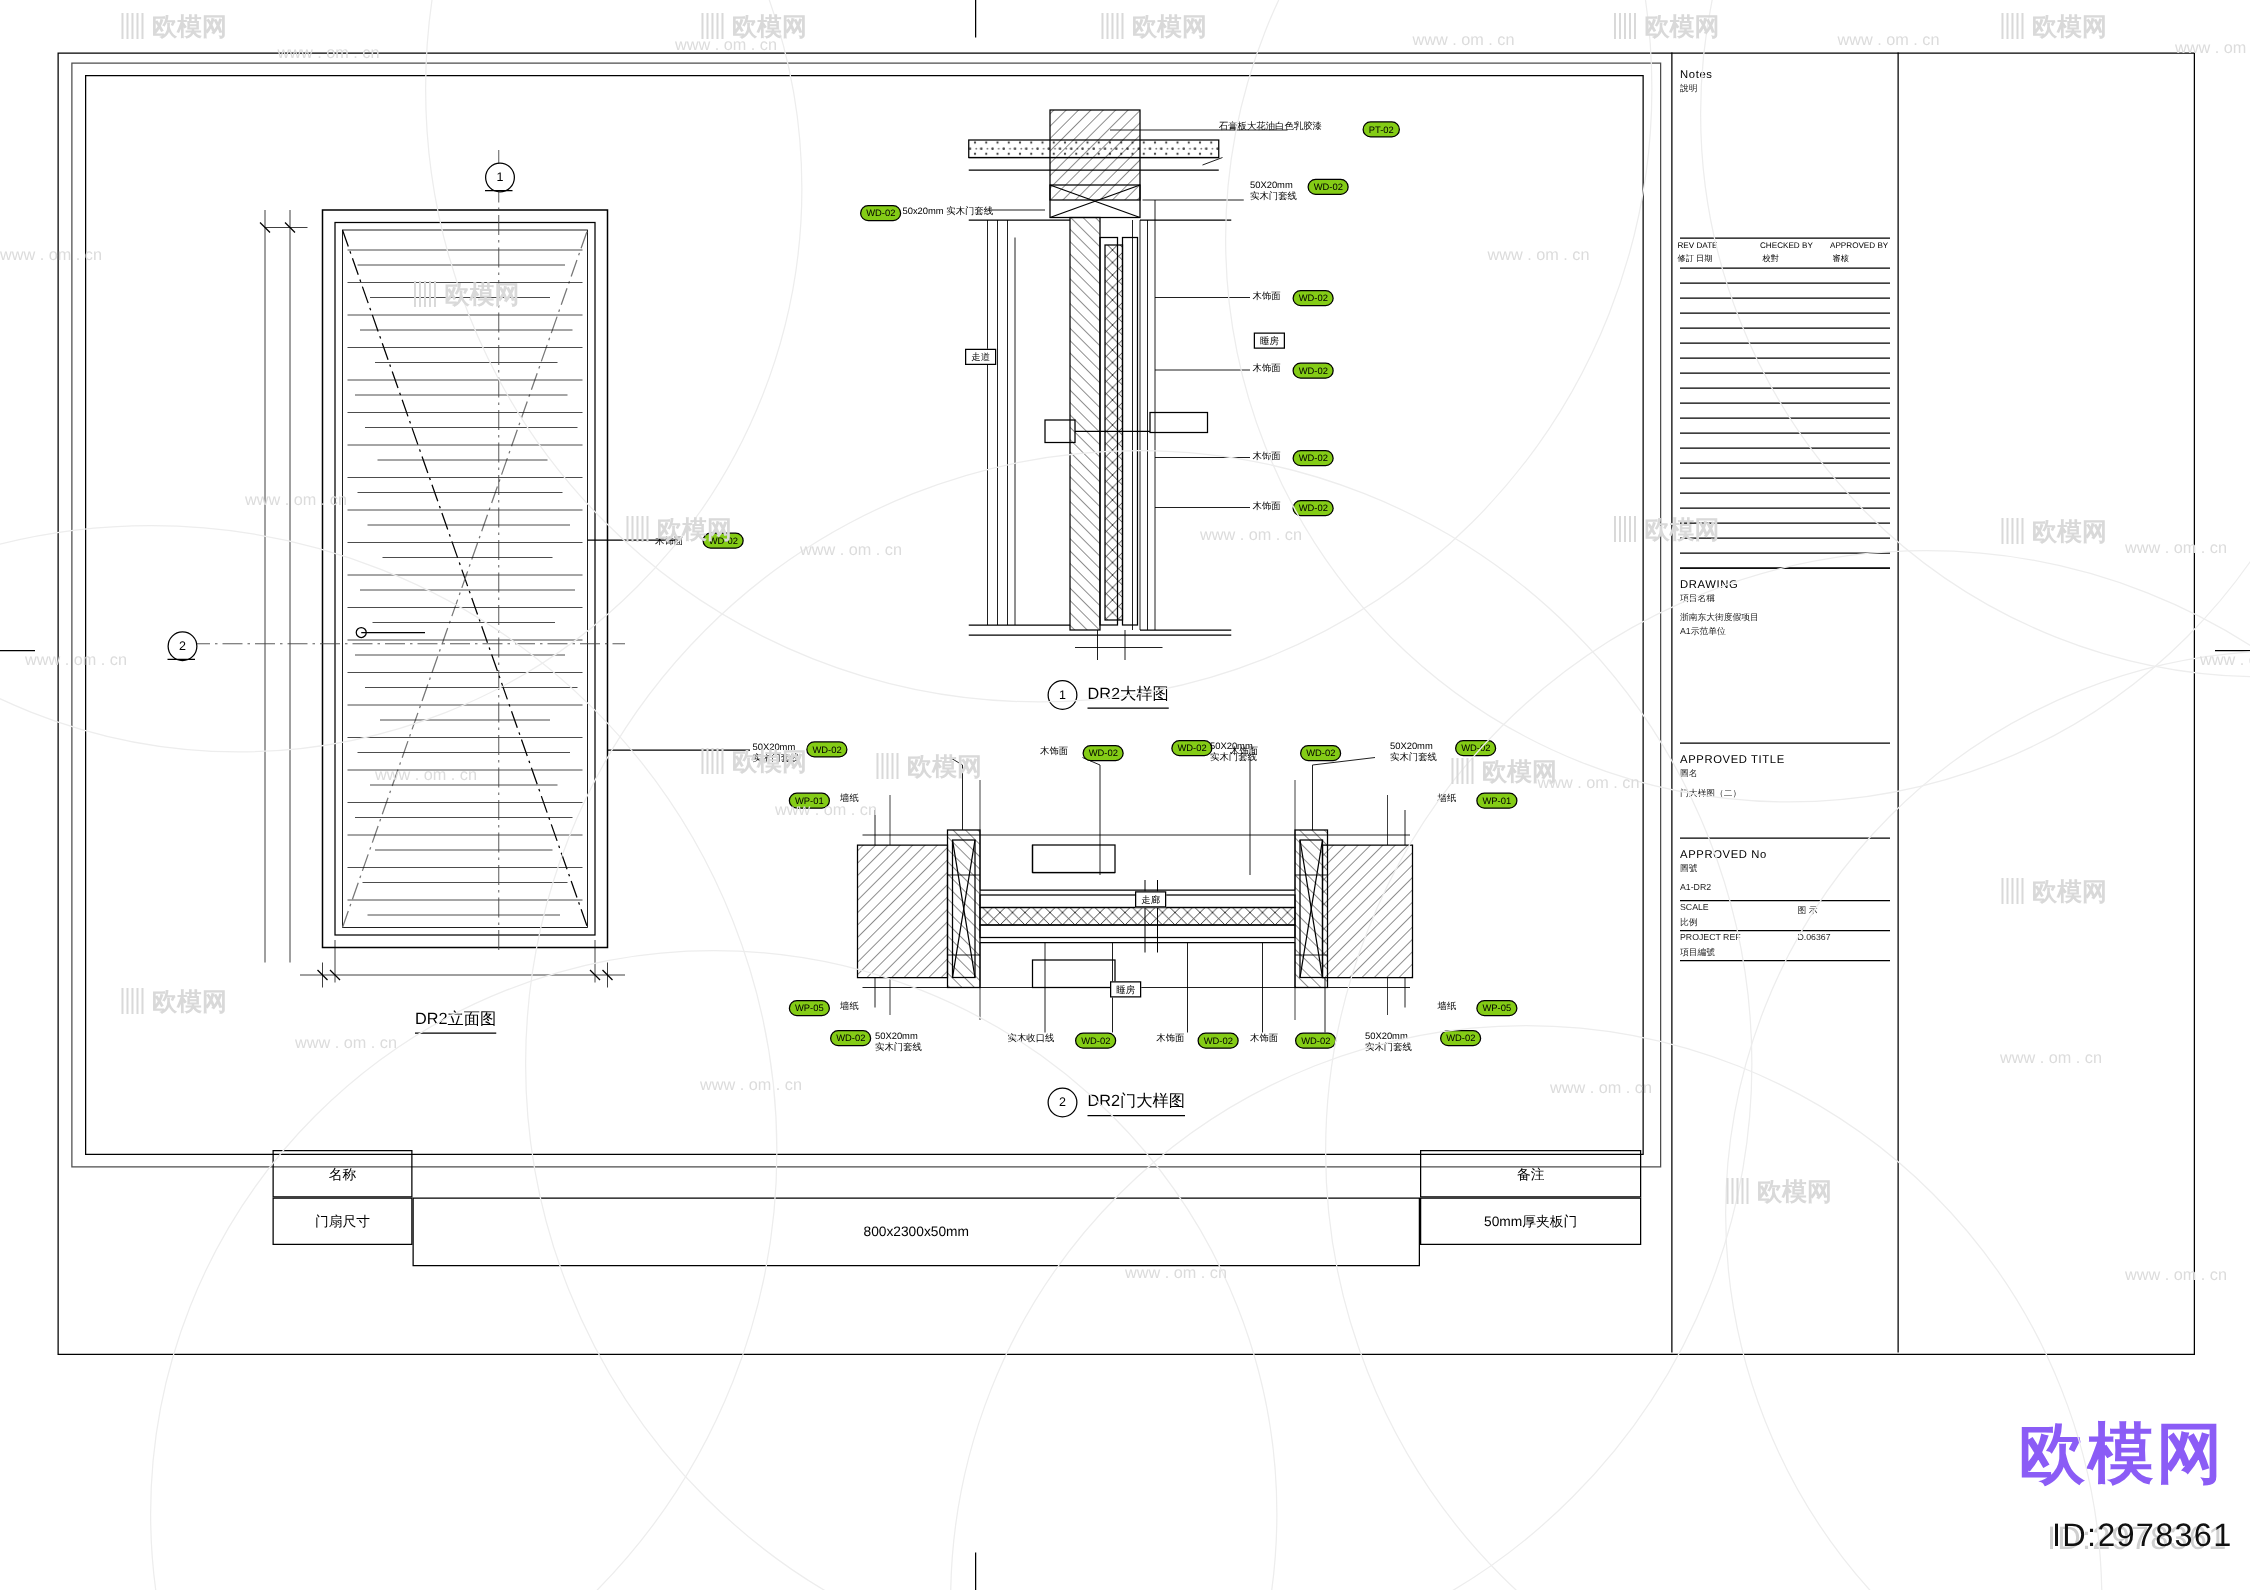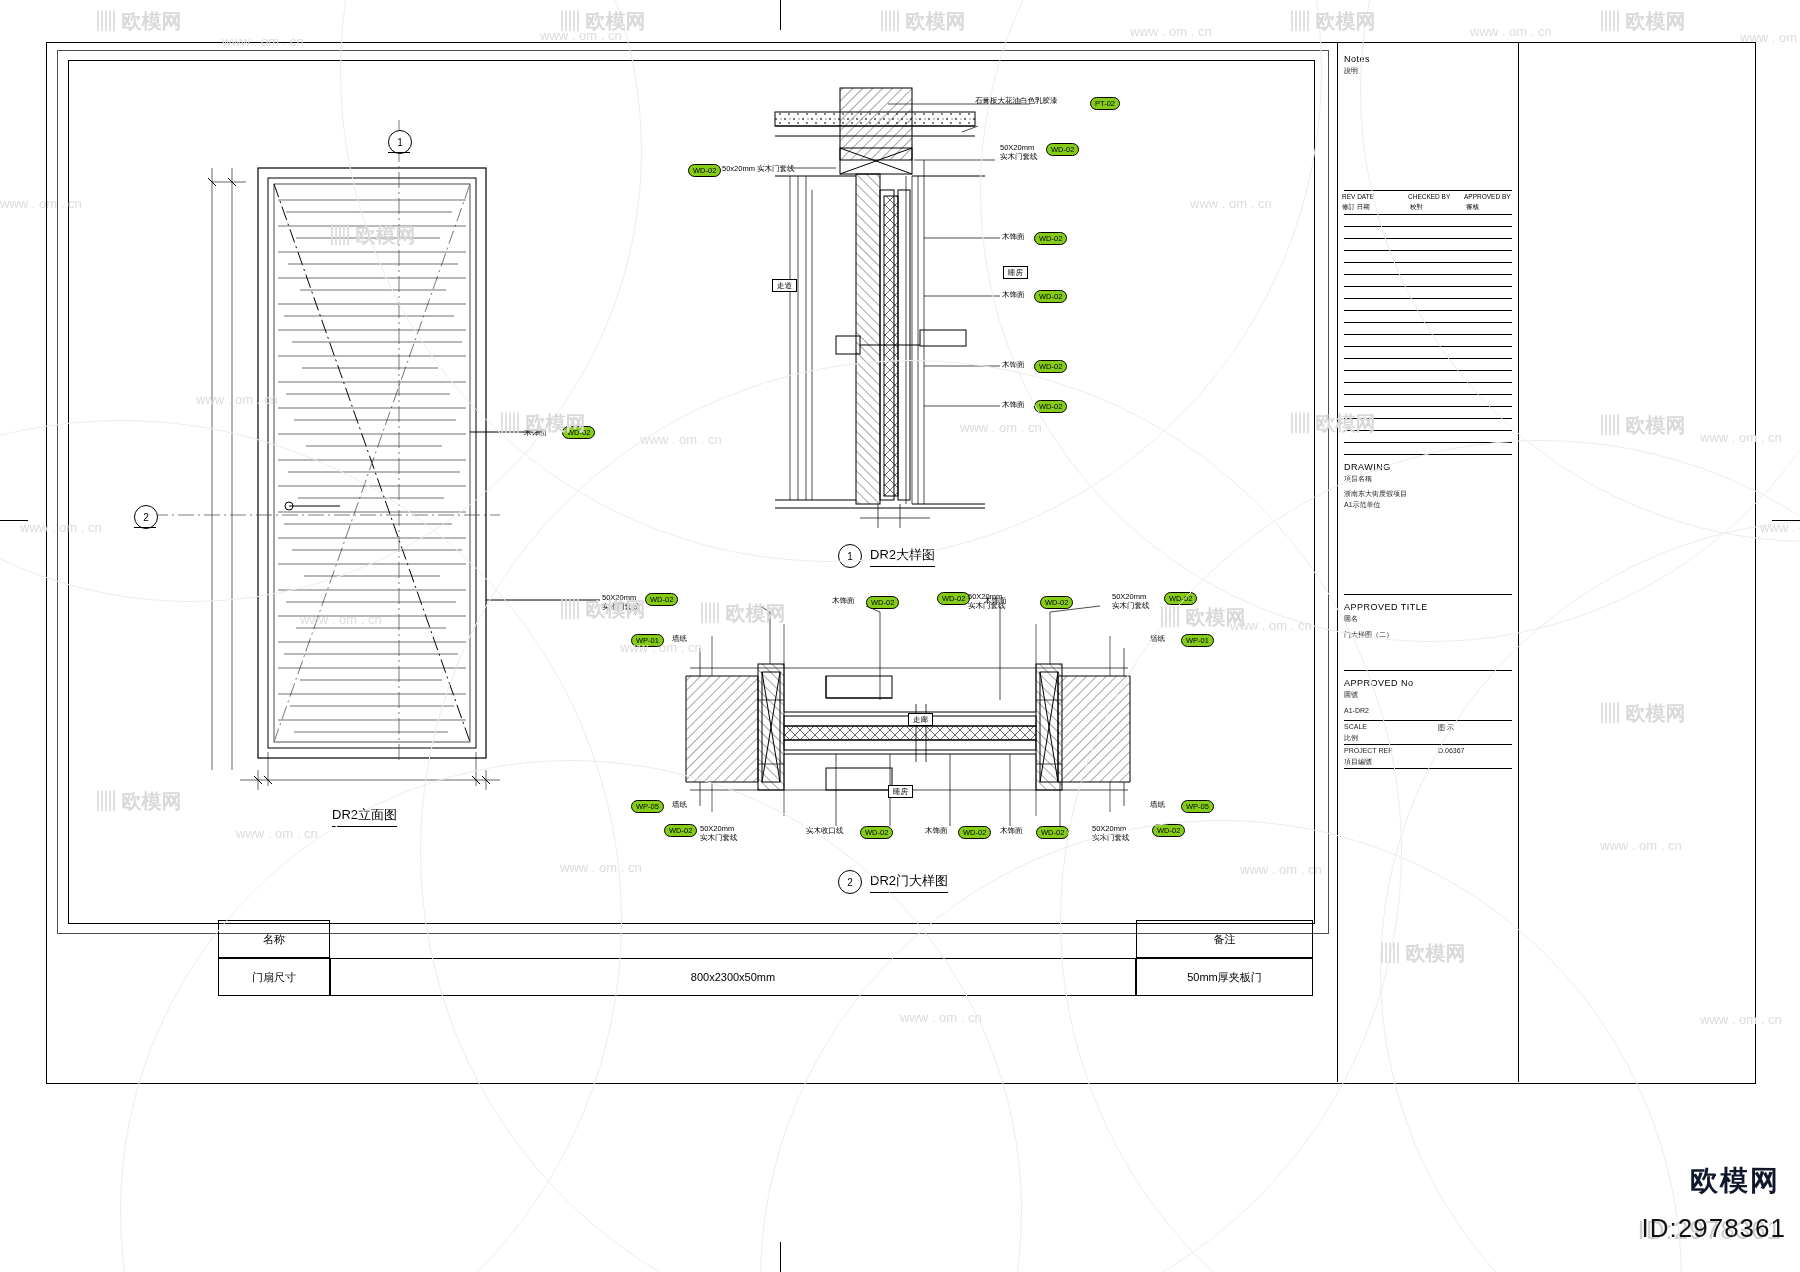--- a/index.html
+++ b/index.html
@@ -43,21 +43,21 @@
           background:#fff;white-space:nowrap;line-height:9px;}
   .note{position:absolute;font-size:7.5px;white-space:nowrap;line-height:10px;}
   .note2{position:absolute;font-size:7.5px;white-space:pre-line;line-height:9px;}
   .title-u{position:absolute;font-size:13px;white-space:nowrap;border-bottom:1px solid #000;padding-bottom:2px;}
   .sec-mark{position:absolute;width:22px;height:22px;border:1px solid #000;border-radius:50%;
             font-size:10px;display:flex;align-items:center;justify-content:center;background:#fff;}
   .svgwrap{position:absolute;left:0;top:0;width:1800px;height:1272px;}
 
   
   .logo-box{position:absolute;right:12px;bottom:68px;background:#fff;padding:4px 8px;}
-  .logo-text{font-size:28px;font-weight:bold;letter-spacing:2px;color:#0f172a;}
+  .logo-text{font-size:53px;font-weight:bold;letter-spacing:2px;color:#8b5cf6;}
   .id-text{position:absolute;right:14px;bottom:28px;font-size:26px;color:#111;letter-spacing:1px;}
   .id-ghost{position:absolute;right:18px;bottom:26px;font-size:26px;color:#cfcfcf;letter-spacing:1px;}
 </style>
 </head>
 <body>
 
 <div class="wm-layer" id="wm-layer">
     <div class="wm-arc" style="left: -260px; top: -300px; width: 900px; height: 900px;"></div>
     <div class="wm-arc" style="left: 340px; top: -420px; width: 980px; height: 980px;"></div>
     <div class="wm-arc" style="left: 980px; top: -260px; width: 900px; height: 900px;"></div>
@@ -494,21 +494,21 @@
   <div class="tb-sub" style="position:absolute;left:6px;top:715px;">項目編號</div>
   <div style="position:absolute;left:6px;top:726px;width:168px;height:1px;background:#000;"></div>
 </div>
 
 <div class="sched">
 
   <div class="cell lbl" style="left:150px;top:0;width:112px;height:38px;">名称</div>
   <div class="cell lbl" style="left:1068px;top:0;width:177px;height:38px;">备注</div>
 
   <div class="cell lbl" style="left:150px;top:38px;width:112px;height:38px;">门扇尺寸</div>
-  <div class="cell" style="left:262px;top:38px;width:806px;height:38px;">800x2300x50mm</div>
+  <div class="cell" style="left:262px;top:38px;width:806px;height:55px;">800x2300x50mm</div>
   <div class="cell lbl" style="left:1068px;top:38px;width:177px;height:38px;">50mm厚夹板门</div>
 </div>
 
 <div class="logo-box">
   <span class="logo-text">欧模网</span>
 </div>
 <div class="id-ghost">ID:2978361</div>
 <div class="id-text">ID:2978361</div>
 
 </body></html>

